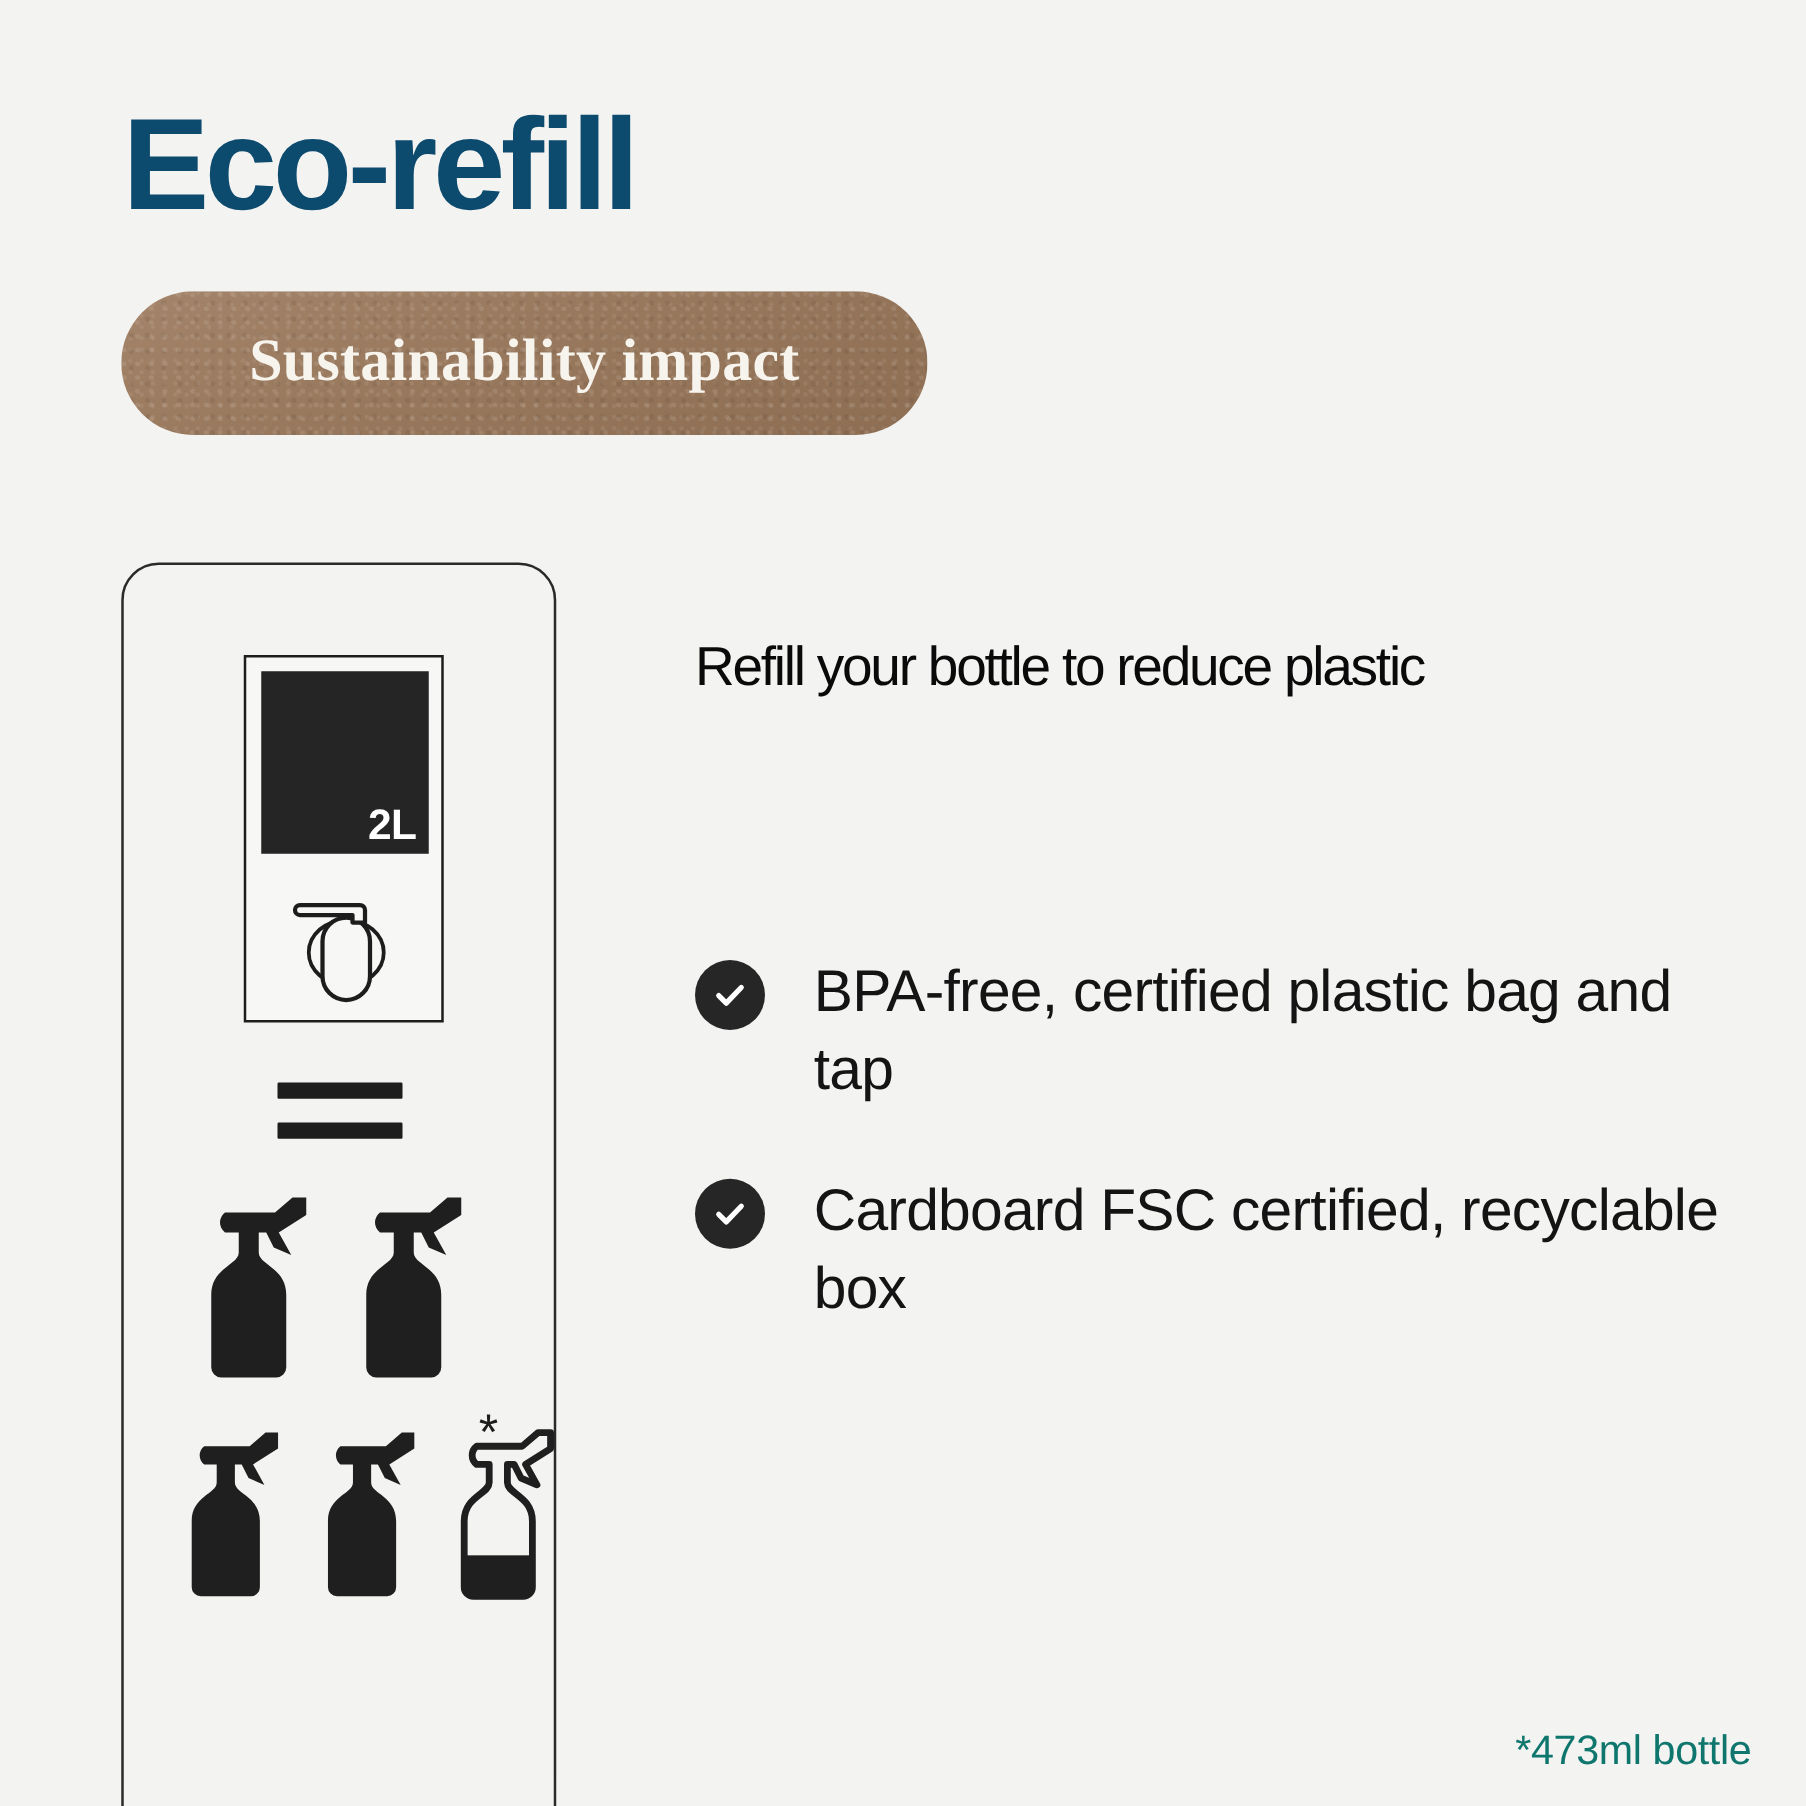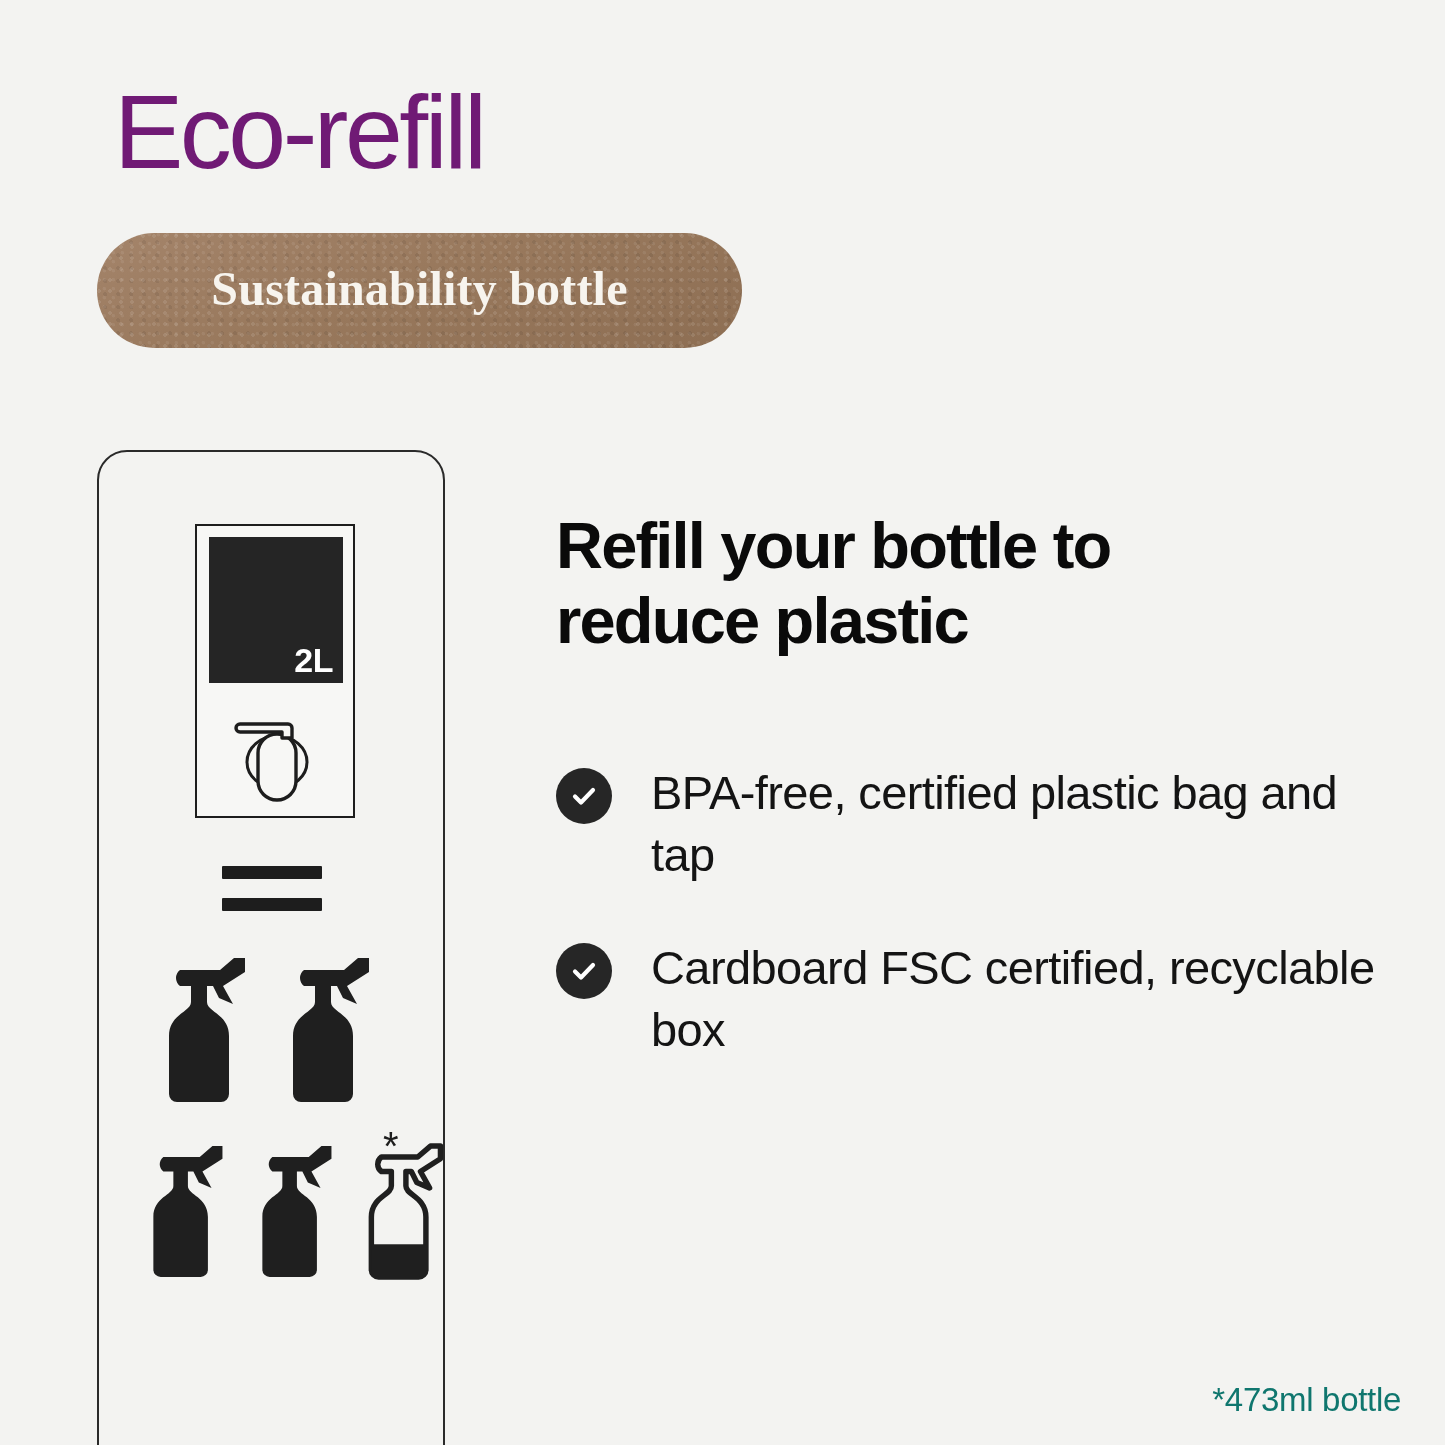--- a/index.html
+++ b/index.html
@@ -18,27 +18,27 @@
   .page {
     position: relative;
     width: 1445px;
     height: 1445px;
     background: #f3f3f1;
   }
 
   
   .title {
     position: absolute;
-    left: 114px;
+    left: 98px;
     top: 78px;
     font-size: 104px;
     line-height: 1.04;
-    font-weight: 400;
+    font-weight: 700;
     letter-spacing: -3.5px;
-    color: #701a75;
+    color: #0c4a6e;
     white-space: nowrap;
   }
   .badge {
     position: absolute;
     left: 97px;
     top: 233px;
     width: 645px;
     height: 115px;
     border-radius: 60px;
     background:
@@ -147,23 +147,23 @@
     color: #1d1d1d;
     font-weight: 400;
   }
 
   
   .headline {
     position: absolute;
     left: 556px;
     top: 508px;
     width: 740px;
-    font-size: 65px;
+    font-size: 44px;
     line-height: 1.16;
-    font-weight: 700;
+    font-weight: 400;
     letter-spacing: -1.8px;
     color: #0a0a0a;
   }
   .bullets {
     position: absolute;
     left: 556px;
     top: 762px;
     width: 830px;
   }
   .bullet {
@@ -201,21 +201,21 @@
   }
 </style>
 </head>
 <body>
 
 <div class="page">
 
   <div class="title">Eco-refill</div>
 
   <div class="badge">
-    <span class="badge-label">Sustainability bottle</span>
+    <span class="badge-label">Sustainability impact</span>
   </div>
 
   <div class="illus-card">
 
     <div class="box-outline">
       <div class="box-fill">
         <span class="box-volume">2L</span>
       </div>
       <svg class="tap-icon" viewBox="0 0 88 92">
         <ellipse cx="44" cy="50" rx="30" ry="26" fill="none" stroke="#1d1d1d" stroke-width="3"></ellipse>

